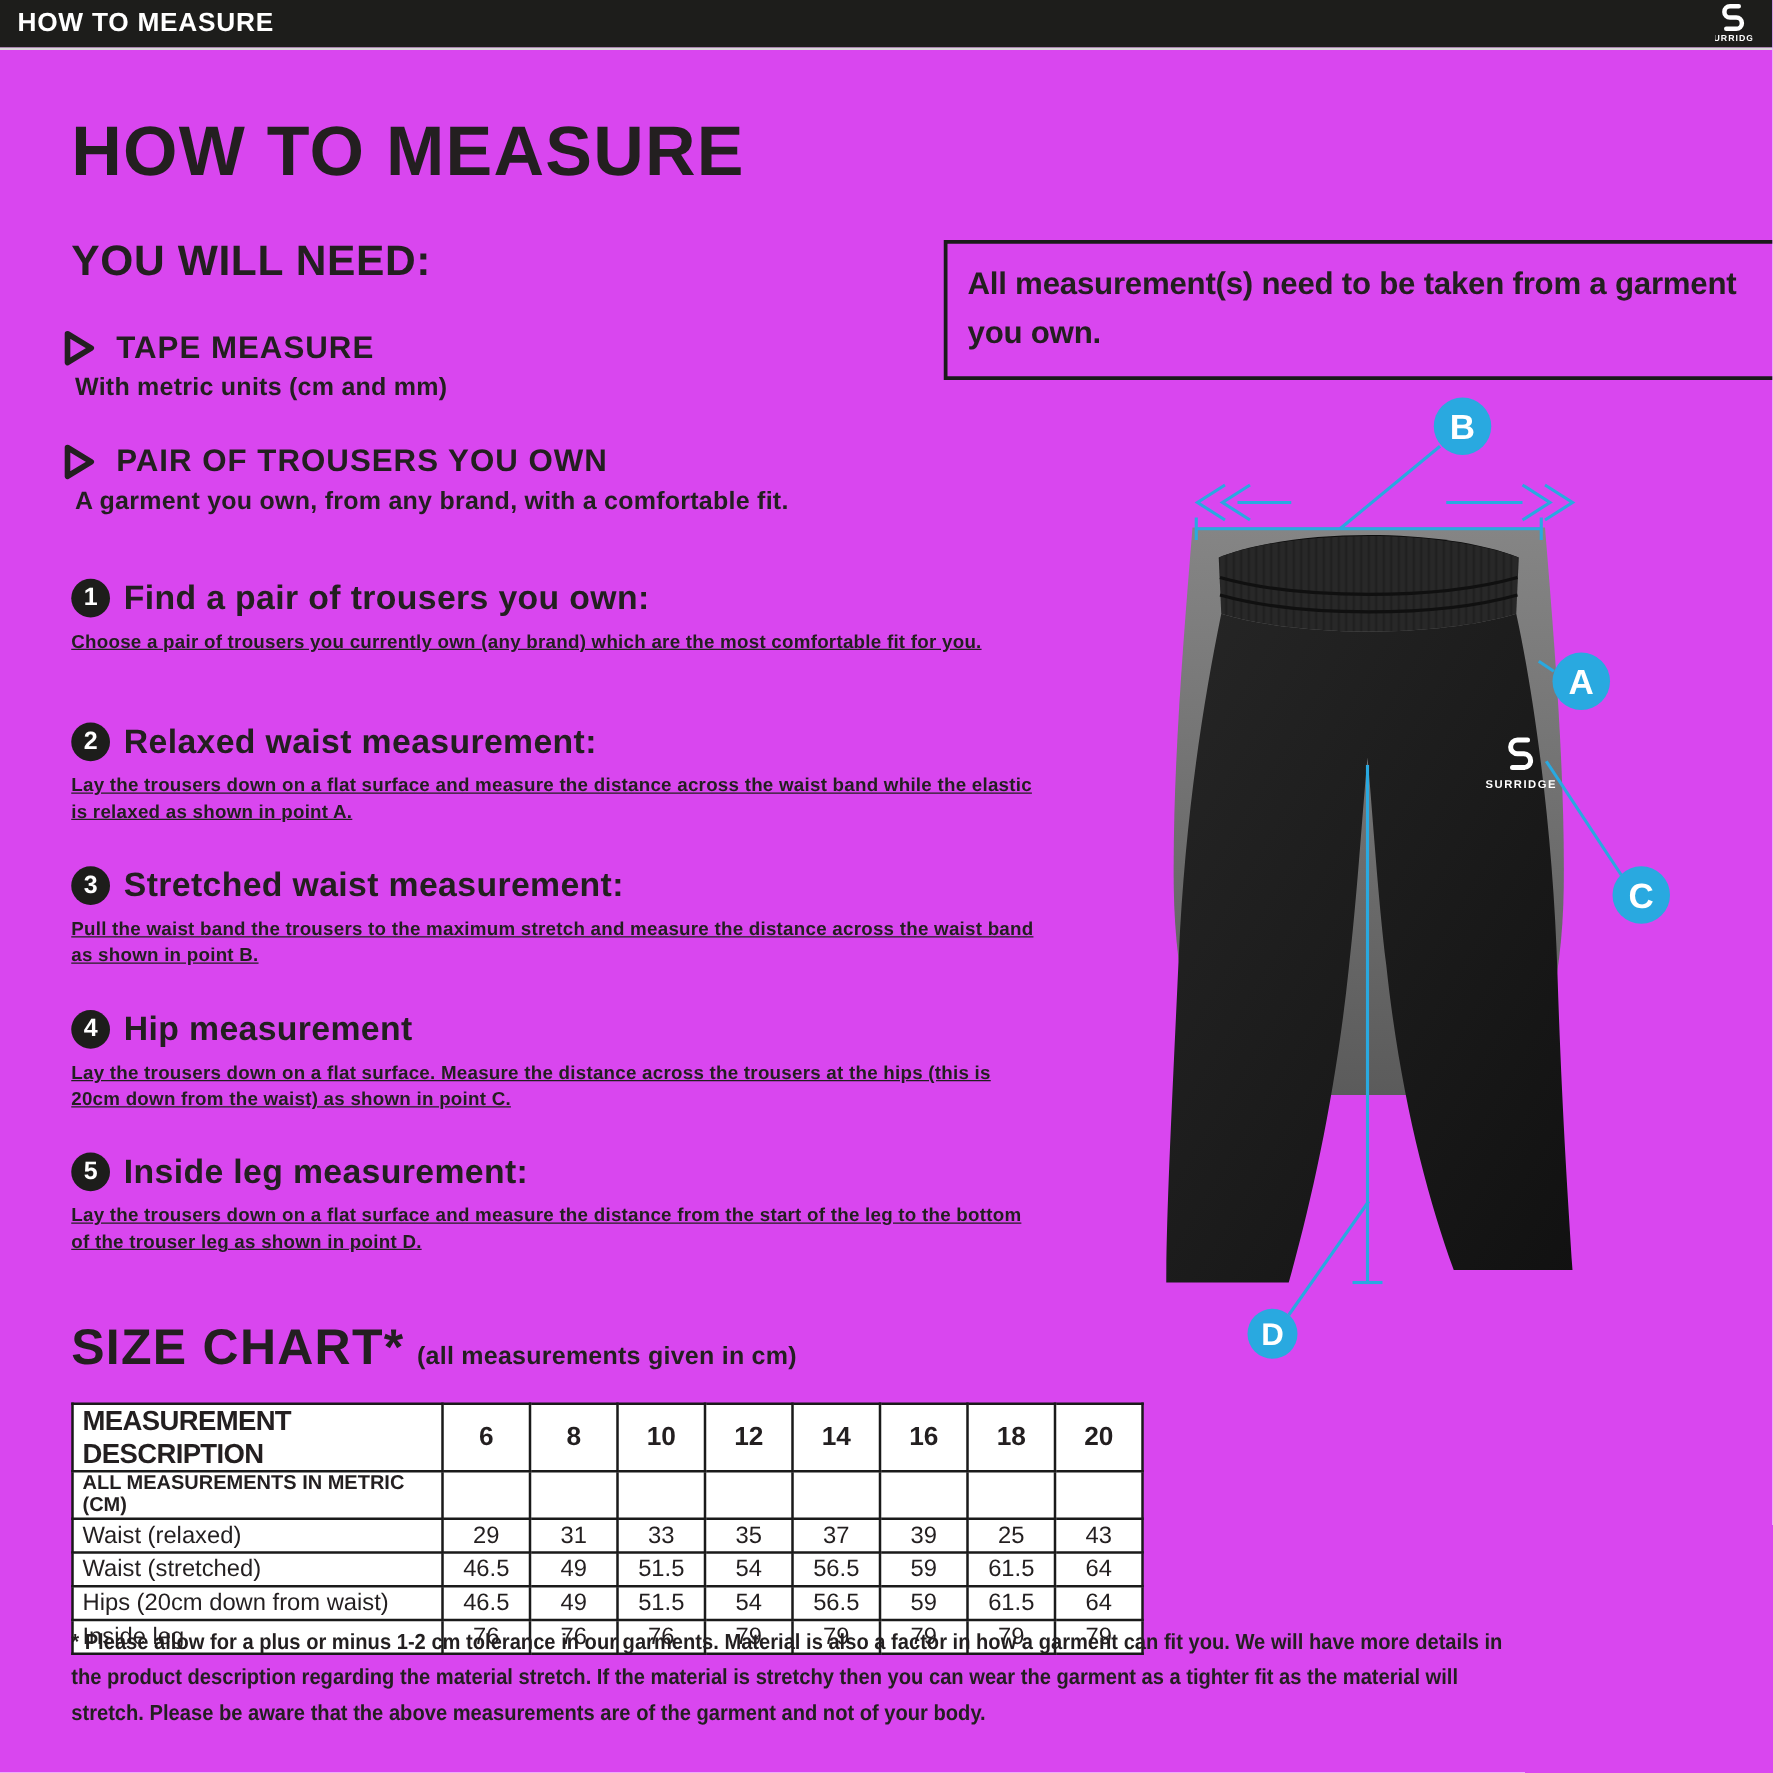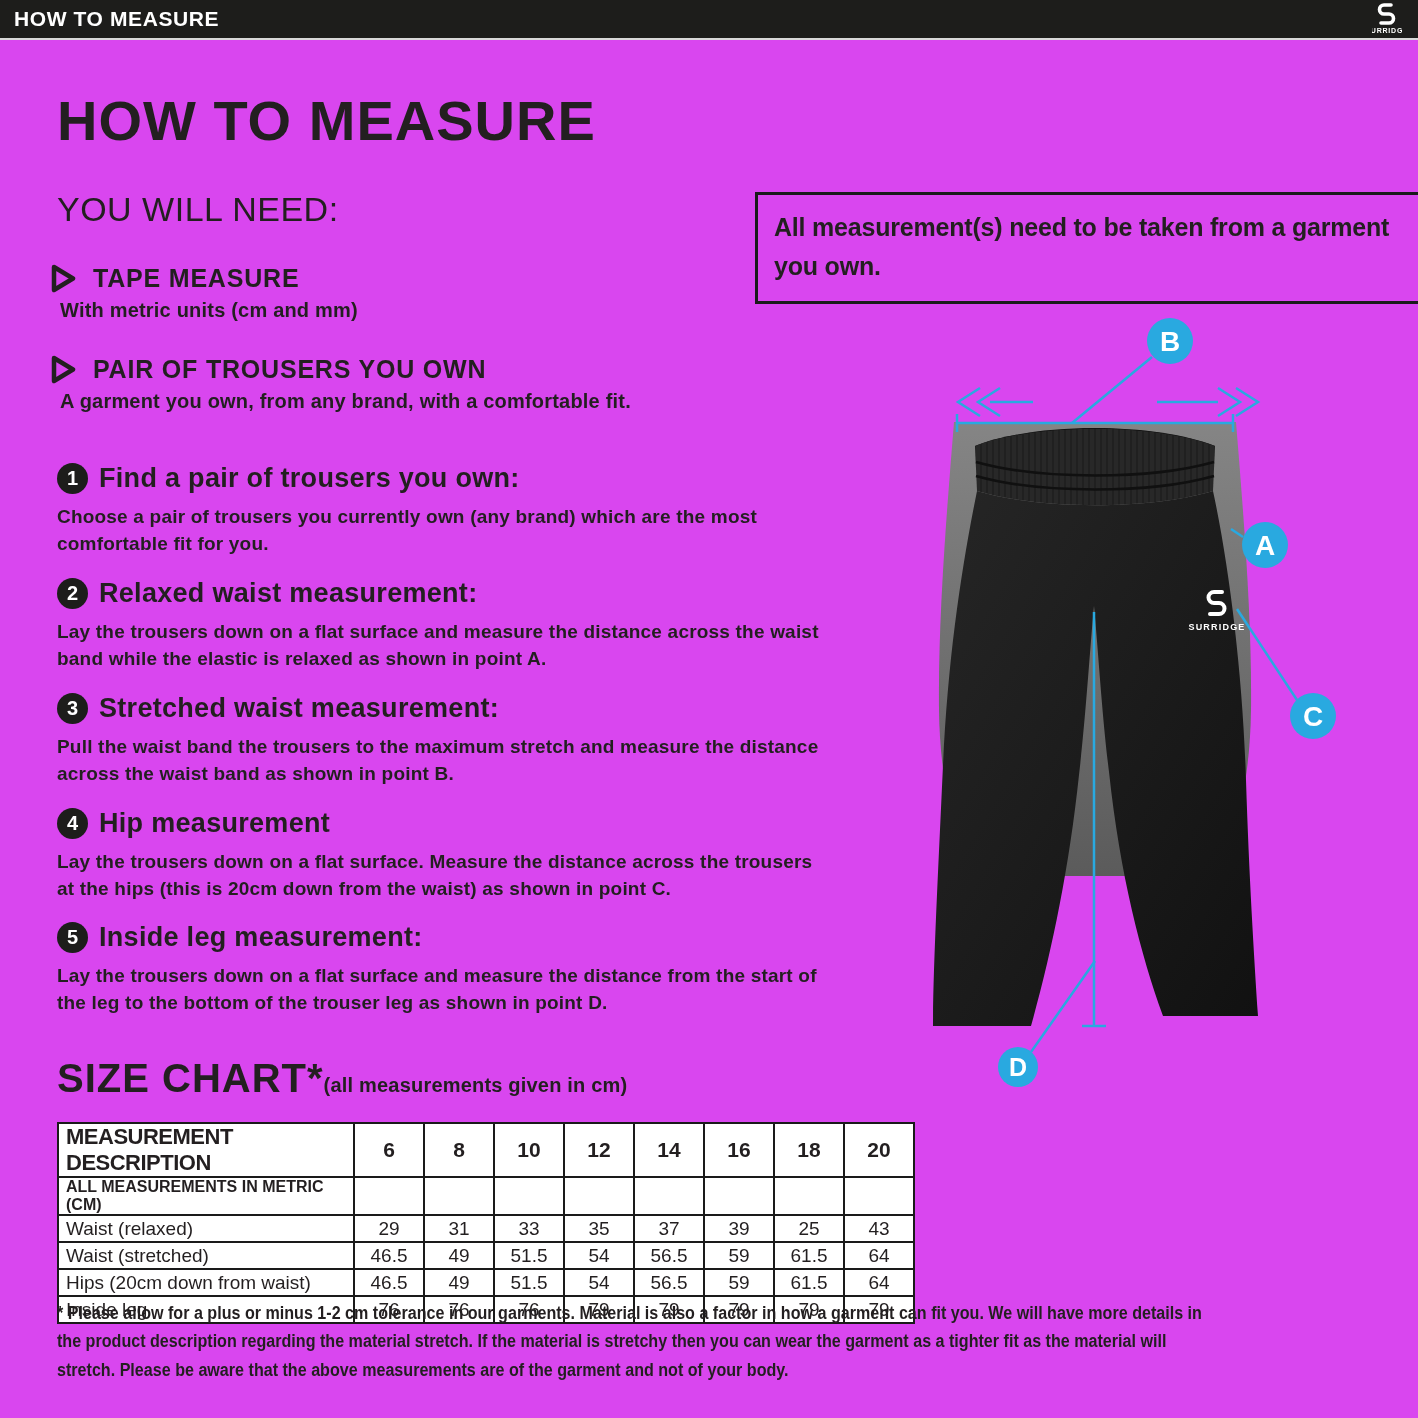--- a/index.html
+++ b/index.html
@@ -11,45 +11,45 @@
   .topbar{
     position:absolute;left:0;top:0;width:1418px;height:38px;background:#1d1d1b;
     display:flex;align-items:center;justify-content:space-between;
     padding:0 16px 0 14px;box-sizing:border-box;
   }
   .topbar-title{color:#fff;font-size:21px;font-weight:bold;letter-spacing:.6px;}
   .topbar-logo{display:flex;flex-direction:column;align-items:center;line-height:0;}
   .hairline{position:absolute;left:0;top:38px;width:1418px;height:2px;background:#d8d8d8;}
   
   .h1{position:absolute;left:57px;top:88px;font-size:56px;font-weight:bold;letter-spacing:1px;}
-  .h2{position:absolute;left:57px;top:190px;font-size:34px;font-weight:normal;letter-spacing:.5px;}
+  .h2{position:absolute;left:57px;top:190px;font-size:34px;font-weight:bold;letter-spacing:.5px;}
   
   .need{position:absolute;left:50px;}
   .need-head{display:flex;align-items:center;gap:16px;}
   .need-label{font-size:25px;font-weight:bold;letter-spacing:.8px;}
   .need-desc{margin:6px 0 0 10px;font-size:20px;font-weight:bold;letter-spacing:.2px;}
   
   .step{position:absolute;left:57px;width:790px;}
   .step-head{display:flex;align-items:center;gap:11px;}
   .step-num{
     width:31px;height:31px;border-radius:50%;background:#1d1d1b;color:#fff;
     font-size:20px;font-weight:bold;display:flex;align-items:center;justify-content:center;flex:0 0 31px;
   }
   .step-title{font-size:27px;font-weight:bold;letter-spacing:.3px;}
-  .step-body{margin-top:9px;width:775px;font-size:19px;font-weight:bold;line-height:1.43;letter-spacing:.2px;}
+  .step-body{margin-top:9px;width:775px;font-size:15px;font-weight:bold;line-height:1.43;letter-spacing:.2px;text-decoration:underline;}
   
   .note{
     position:absolute;left:755px;top:192px;width:697px;box-sizing:border-box;
     border:3px solid #1a1a1a;padding:13px 18px 15px 16px;
     font-size:25px;font-weight:bold;line-height:1.55;letter-spacing:-.2px;
   }
   
   .figure{position:absolute;left:900px;top:310px;width:480px;height:790px;}
   
-  .sizechart-head{position:absolute;left:57px;top:1056px;display:flex;align-items:baseline;}
+  .sizechart-head{position:absolute;left:57px;top:1056px;display:flex;align-items:baseline;gap:10px;}
   .sizechart-title{font-size:40px;font-weight:bold;letter-spacing:1px;}
   .sizechart-sub{font-size:20px;font-weight:bold;letter-spacing:.2px;}
   
   .sizetable{position:absolute;left:57px;top:1122px;border-collapse:collapse;table-layout:fixed;padding-left:44px;}
   .sizetable td,.sizetable th{border:2px solid #1a1a1a;padding:0;vertical-align:middle;background:#fff;}
   .sizetable .c-label{text-align:left;padding-left:7px;}
   .sizetable .c-val{text-align:center;}
   .row-head{height:36px;}
   .row-head .c-label{font-size:22px;font-weight:bold;letter-spacing:-.5px;}
   .row-head .c-val{font-size:21px;font-weight:bold;}

